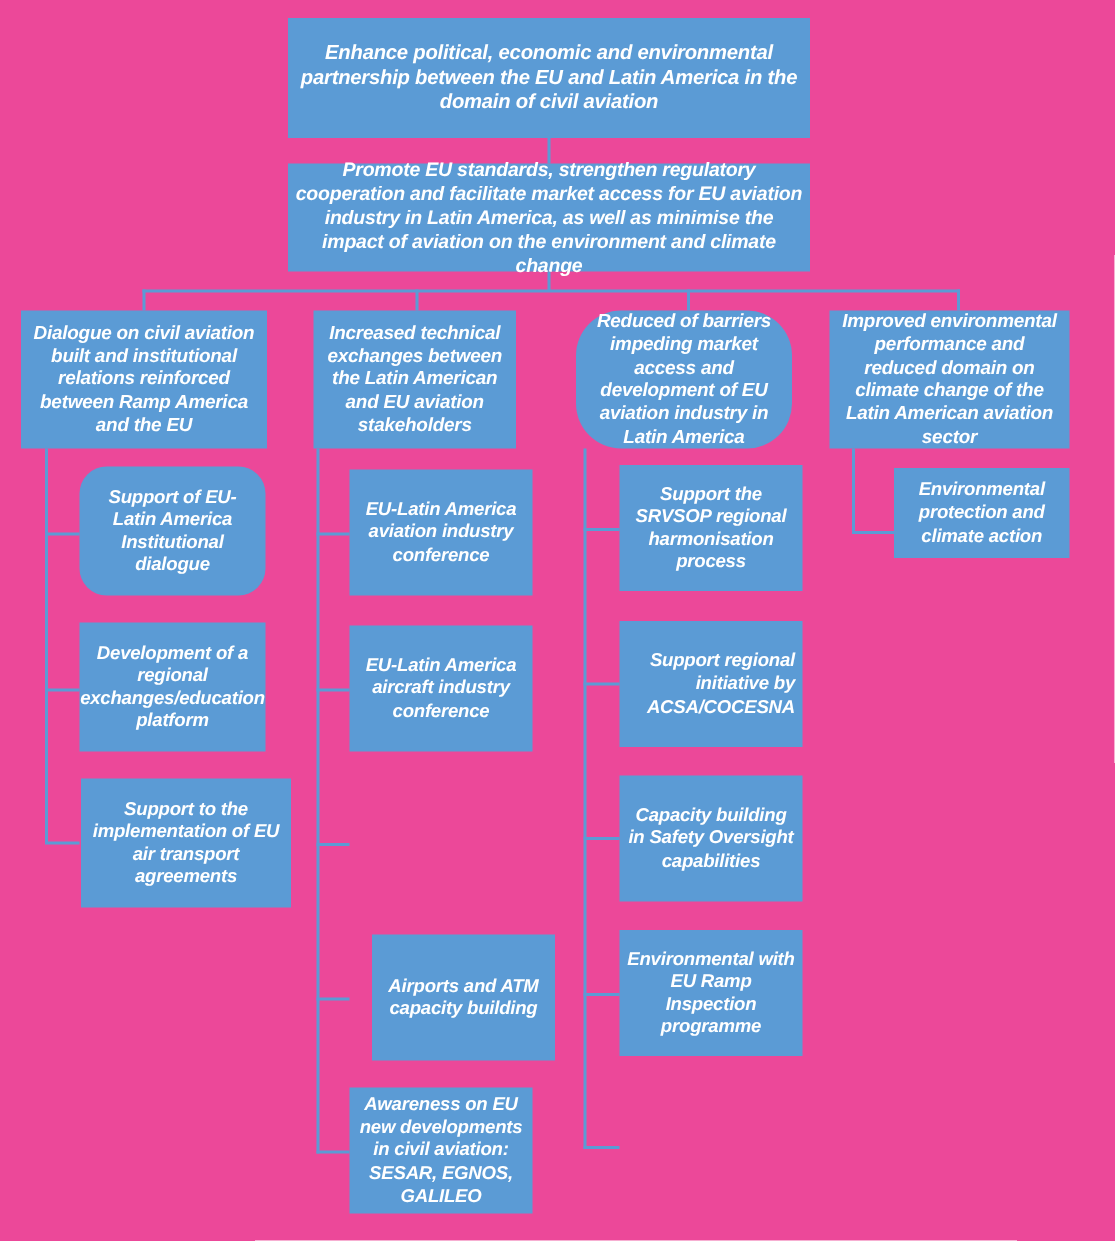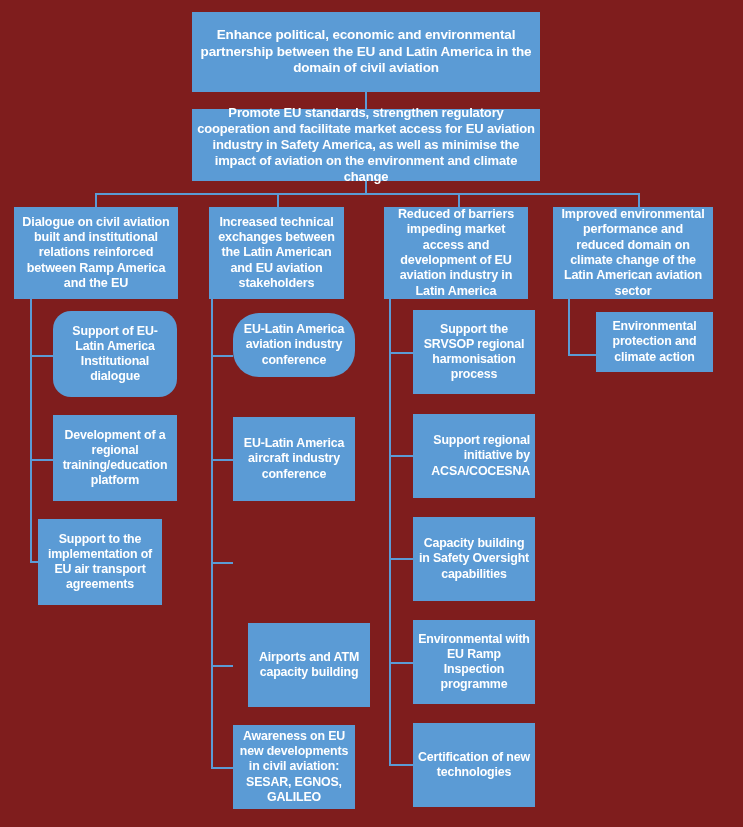--- a/index.html
+++ b/index.html
@@ -8,22 +8,23 @@
     padding: 0;
     background: #ffffff;
   }
   body {
     font-family: "Liberation Sans", sans-serif;
   }
   #canvas {
     position: relative;
     width: 743px;
     height: 827px;
-    background: #7f1d1d;
+    background: #ec4899;
     overflow: hidden;
+    font-style: italic;
   }
   .node {
     position: absolute;
     box-sizing: border-box;
     background: #5B9BD5;
     color: #ffffff;
     font-weight: bold;
     text-align: center;
     display: flex;
     align-items: center;
@@ -47,71 +48,70 @@
 </style>
 </head>
 <body>
 
 <div id="canvas">
 
   <div class="node lvl1" style="left:192px; top:12px; width:348px; height:80px;">Enhance political, economic and environmental partnership between the EU and Latin America in the domain of civil aviation</div>
 
   <div class="conn v" style="left:365px; top:92px; height:17px;"></div>
 
-  <div class="node lvl2" style="left:192px; top:109px; width:348px; height:72px;">Promote EU standards, strengthen regulatory cooperation and facilitate market access for EU aviation industry in Safety America, as well as minimise the impact of aviation on the environment and climate change</div>
+  <div class="node lvl2" style="left:192px; top:109px; width:348px; height:72px;">Promote EU standards, strengthen regulatory cooperation and facilitate market access for EU aviation industry in Latin America, as well as minimise the impact of aviation on the environment and climate change</div>
 
   <div class="conn v" style="left:365px; top:181px; height:13px;"></div>
 
   <div class="conn h" style="left:95px; top:193px; width:545px;"></div>
 
   <div class="conn v" style="left:95px; top:193px; height:14px;"></div>
   <div class="conn v" style="left:277px; top:193px; height:14px;"></div>
   <div class="conn v" style="left:458px; top:193px; height:14px;"></div>
   <div class="conn v" style="left:638px; top:193px; height:14px;"></div>
 
   <div class="node lvl3" style="left:14px; top:207px; width:164px; height:92px;">Dialogue on civil aviation built and institutional relations reinforced between Ramp America and the EU</div>
 
   <div class="node lvl3" style="left:209px; top:207px; width:135px; height:92px;">Increased technical exchanges between the Latin American and EU aviation stakeholders</div>
 
-  <div class="node lvl3" style="left:384px; top:207px; width:144px; height:92px;">Reduced of barriers impeding market access and development of EU aviation industry in Latin America</div>
+  <div class="node lvl3" style="left:384px; top:207px; width:144px; height:92px;border-radius:30px;">Reduced of barriers impeding market access and development of EU aviation industry in Latin America</div>
 
   <div class="node lvl3" style="left:553px; top:207px; width:160px; height:92px;">Improved environmental performance and reduced domain on climate change of the Latin American aviation sector</div>
 
   <div class="conn v" style="left:30px; top:299px; height:263px;"></div>
   <div class="conn h" style="left:30px; top:355px; width:23px;"></div>
   <div class="conn h" style="left:30px; top:459px; width:23px;"></div>
   <div class="conn h" style="left:30px; top:561px; width:23px;"></div>
 
   <div class="node lvl4" style="left:53px; top:311px; width:124px; height:86px;border-radius:18px;">Support of EU-Latin America Institutional dialogue</div>
-  <div class="node lvl4" style="left:53px; top:415px; width:124px; height:86px;">Development of a regional training/education platform</div>
-  <div class="node lvl4" style="left:38px; top:519px; width:124px; height:86px;">Support to the implementation of EU air transport agreements</div>
+  <div class="node lvl4" style="left:53px; top:415px; width:124px; height:86px;">Development of a regional exchanges/education platform</div>
+  <div class="node lvl4" style="left:54px; top:519px; width:140px; height:86px;">Support to the implementation of EU air transport agreements</div>
 
   <div class="conn v" style="left:211px; top:299px; height:470px;"></div>
   <div class="conn h" style="left:211px; top:355px; width:22px;"></div>
   <div class="conn h" style="left:211px; top:459px; width:22px;"></div>
   <div class="conn h" style="left:211px; top:562px; width:22px;"></div>
   <div class="conn h" style="left:211px; top:665px; width:22px;"></div>
   <div class="conn h" style="left:211px; top:767px; width:22px;"></div>
 
-  <div class="node lvl4" style="left:233px; top:313px; width:122px; height:64px;border-radius:26px;">EU-Latin America aviation industry conference</div>
+  <div class="node lvl4" style="left:233px; top:313px; width:122px; height:84px;">EU-Latin America aviation industry conference</div>
   <div class="node lvl4" style="left:233px; top:417px; width:122px; height:84px;text-align:center;">EU-Latin America aircraft industry conference</div>
   <div class="node lvl4" style="left:233px; top:623px; width:122px; height:84px;margin-left:15px;">Airports and ATM capacity building</div>
   <div class="node lvl4" style="left:233px; top:725px; width:122px; height:84px;">Awareness on EU new developments in civil aviation: SESAR, EGNOS, GALILEO</div>
 
   <div class="conn v" style="left:389px; top:299px; height:467px;"></div>
   <div class="conn h" style="left:389px; top:352px; width:24px;"></div>
   <div class="conn h" style="left:389px; top:455px; width:24px;"></div>
   <div class="conn h" style="left:389px; top:558px; width:24px;"></div>
   <div class="conn h" style="left:389px; top:662px; width:24px;"></div>
   <div class="conn h" style="left:389px; top:764px; width:24px;"></div>
 
   <div class="node lvl4" style="left:413px; top:310px; width:122px; height:84px;">Support the SRVSOP regional harmonisation process</div>
   <div class="node lvl4" style="left:413px; top:414px; width:122px; height:84px;text-align:right;">Support regional initiative by ACSA/COCESNA</div>
   <div class="node lvl4" style="left:413px; top:517px; width:122px; height:84px;">Capacity building in Safety Oversight capabilities</div>
   <div class="node lvl4" style="left:413px; top:620px; width:122px; height:84px;">Environmental with EU Ramp Inspection programme</div>
-  <div class="node lvl4" style="left:413px; top:723px; width:122px; height:84px;">Certification of new technologies</div>
 
   <div class="conn v" style="left:568px; top:299px; height:57px;"></div>
   <div class="conn h" style="left:568px; top:354px; width:28px;"></div>
 
   <div class="node lvl4" style="left:596px; top:312px; width:117px; height:60px;">Environmental protection and climate action</div>
 
 </div>
 
 </body></html>

